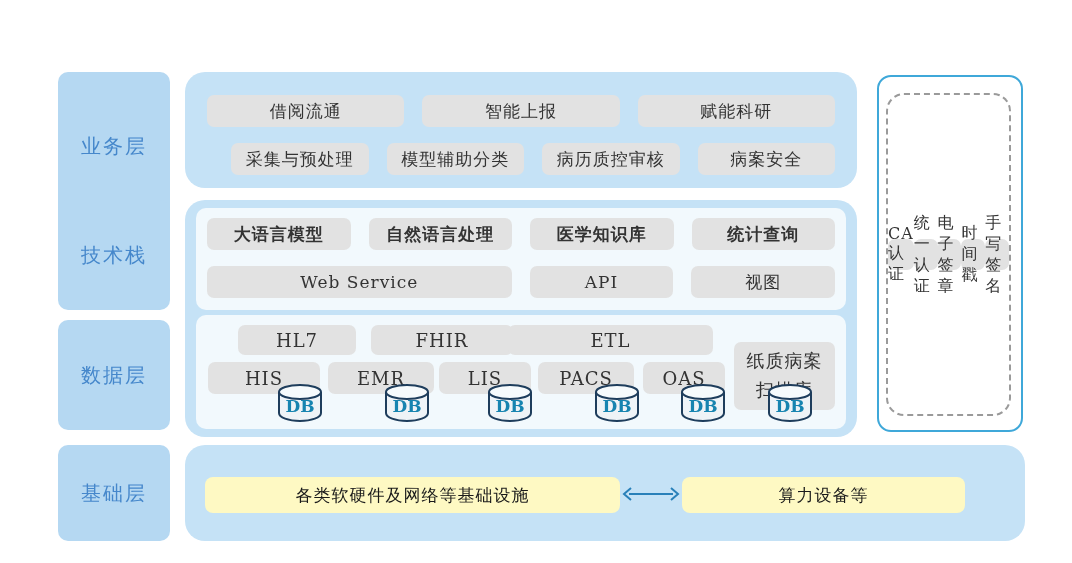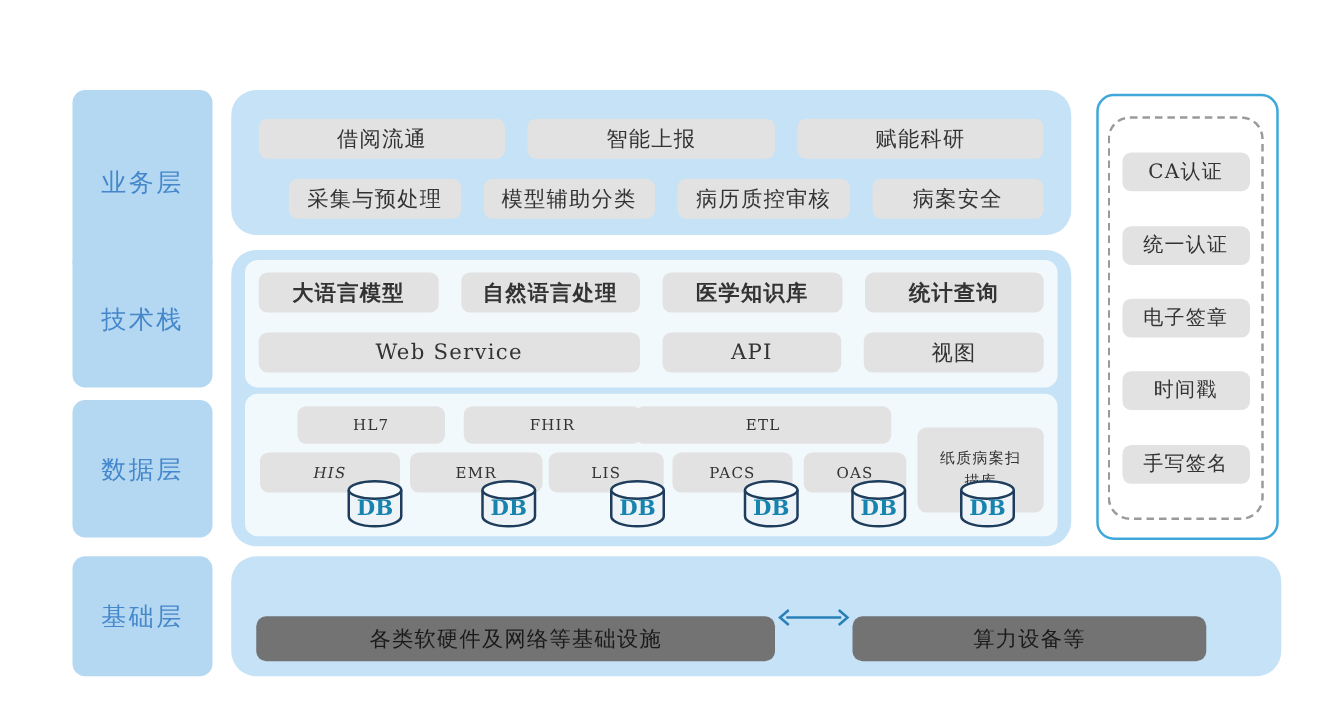--- a/index.html
+++ b/index.html
@@ -43,28 +43,28 @@
   #panel-data { top:115px; height:114px; }
   #panel-tech .row { position:absolute; left:11px; right:11px; display:flex; gap:18px; }
   #panel-tech .row1 { top:10px;font-weight:bold; }
   #panel-tech .row2 { top:58px; }
   #panel-tech .row .btn { flex:1; }
   #panel-tech .row2 .wide { flex:2.12; }
 
   
   .node {
     position:absolute; background:#e2e2e2; border-radius:7px; color:#333333;
-    display:flex; align-items:center; justify-content:center; font-size:12px; letter-spacing:1px;
+    display:flex; align-items:center; justify-content:center; font-size:18px; letter-spacing:1px;
   }
   #n-hl7  { left:42px;  top:10px; width:118px; height:30px; }
   #n-fhir { left:175px; top:10px; width:142px; height:30px; }
   #n-etl  { left:312px; top:10px; width:205px; height:30px;text-align:center; }
   #n-paper{ left:538px; top:15px; width:101px; height:68px; text-align:center;
             line-height:1.6; padding:0 12px;margin-top:12px; }
-  #n-his  { left:12px;  top:47px; width:112px; height:32px;font-style:italic; }
+  #n-his  { left:12px;  top:47px; width:112px; height:32px; }
   #n-emr  { left:132px; top:47px; width:106px; height:32px; }
   #n-lis  { left:243px; top:47px; width:92px;  height:32px; }
   #n-pacs { left:342px; top:47px; width:96px; height:32px; }
   #n-oas  { left:447px; top:47px; width:82px;  height:32px; }
 
   .db { position:absolute; top:68px; width:46px; height:40px; }
   #db-1 { left:81px; }  #db-2 { left:188px; } #db-3 { left:291px; }
   #db-4 { left:398px; } #db-5 { left:484px; } #db-6 { left:571px; }
   .db text {
     font-family:"DejaVu Serif","Liberation Serif",serif;
@@ -72,27 +72,27 @@
   }
 
   
   #security {
     position:absolute; left:877px; top:75px; width:146px; height:357px;
     border:2px solid #3fa8d9; border-radius:14px; background:#ffffff;
   }
   #security-dashed {
     position:absolute; top:16px; bottom:14px; left:7px; right:10px;
     border:2px dashed #9a9a9a; border-radius:18px;
-    display:flex; flex-direction:column; justify-content:space-evenly; align-items:center;
+    display:flex; flex-direction:row; justify-content:space-evenly; align-items:center;
   }
   .sec-btn { width:102px; height:31px; font-size:16px; }
 
   
   .base-box {
-    position:absolute; top:48px; height:36px; background:#737373; border-radius:8px;
+    position:absolute; top:32px; height:36px; background:#fef9c3; border-radius:8px;
     display:flex; align-items:center; justify-content:center;
     color:#1a1a1a; font-size:17px; letter-spacing:1px;
   }
   #base-left  { left:20px;  width:415px; }
   #base-right { left:497px; width:283px; }
   #base-arrow { position:absolute; left:437px; top:41px; width:58px; height:16px; }
 </style>
 </head>
 <body>
 

